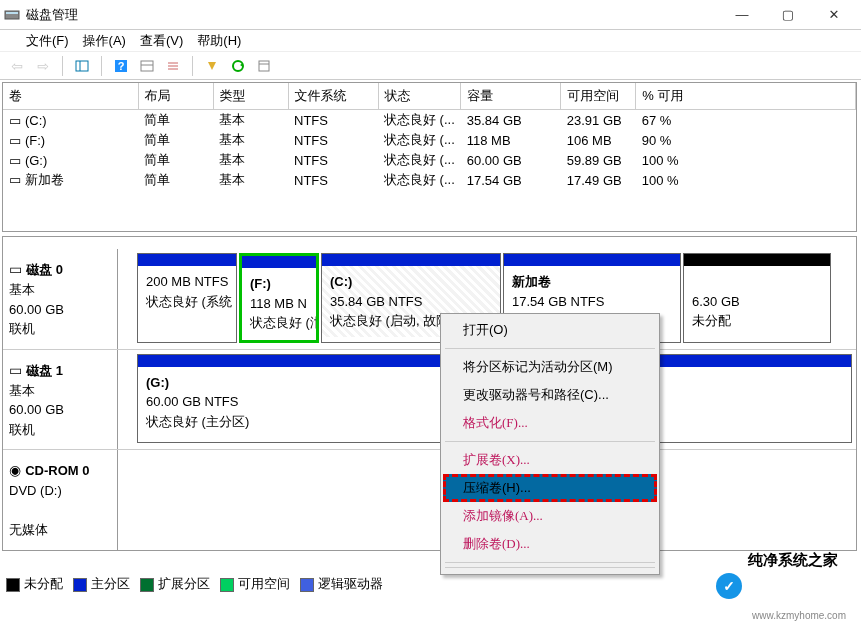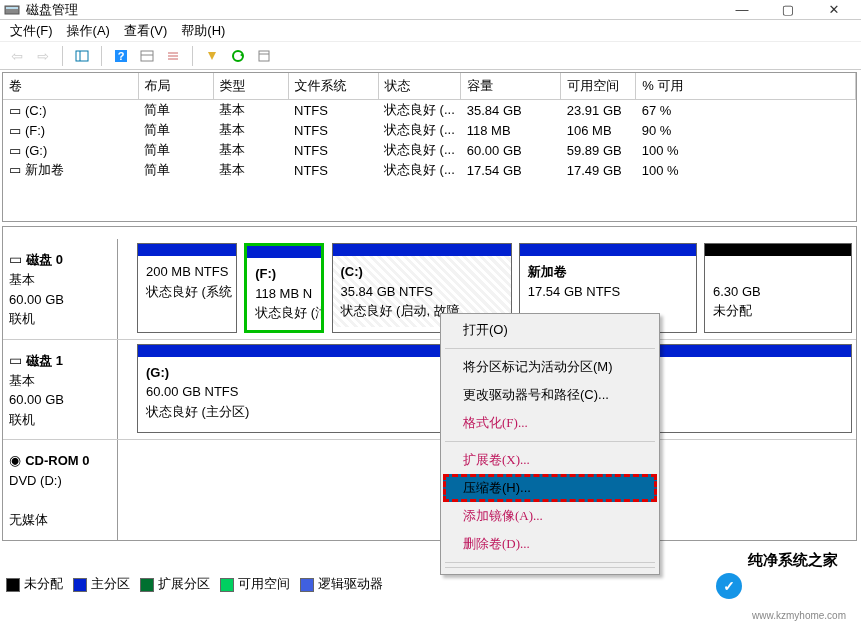--- a/index.html
+++ b/index.html
@@ -1,37 +1,37 @@
 <!DOCTYPE html>
 <html><head>
 <meta charset="utf-8">
 <style>
 * { box-sizing: border-box; margin: 0; padding: 0; font-family: "Microsoft YaHei", "Segoe UI", sans-serif; }
 body { background: #fff; width: 861px; height: 631px; overflow: hidden; position: relative; font-size: 12px; color: #000; }
-.titlebar { height: 20px; display: flex; align-items: center; padding: 0 4px; border-bottom: 1px solid #ccc; }
+.titlebar { height: 30px; display: flex; align-items: center; padding: 0 4px; border-bottom: 1px solid #ccc; }
 .titlebar .icon { width: 16px; height: 16px; margin-right: 6px; }
 .titlebar .title { flex: 1; font-size: 13px; }
 .titlebar .win-controls { display: flex; }
 .titlebar .win-controls div { width: 46px; height: 30px; display: flex; align-items: center; justify-content: center; font-size: 13px; color: #333; }
-.menubar { height: 22px; display: flex; gap: 14px; padding: 2px 10px; border-bottom: 1px solid #eee; align-items: center; font-size: 13px; }
+.menubar { height: 22px; display: flex; gap: 14px; padding: 2px 26px; border-bottom: 1px solid #eee; align-items: center; font-size: 13px; }
 .toolbar { height: 28px; display: flex; align-items: center; gap: 4px; padding: 2px 6px; border-bottom: 1px solid #ccc; }
 .toolbar .tbtn { width: 22px; height: 22px; display: flex; align-items: center; justify-content: center; font-size: 14px; color: #555; }
 .toolbar .tbtn.disabled { color: #ccc; }
 .toolbar .sep { width: 1px; height: 20px; background: #ccc; margin: 0 4px; }
 .grid-wrap { height: 150px; border: 1px solid #999; margin: 2px 4px 4px 2px; overflow: hidden; }
 table.vol-grid { width: 100%; border-collapse: collapse; font-size: 13px; }
 .vol-grid th { text-align: left; padding: 4px 6px; background: #fff; border-right: 1px solid #ccc; border-bottom: 1px solid #ccc; font-weight: normal; }
 .vol-grid td { padding: 1px 6px; white-space: nowrap; }
 .disk-pane { border: 1px solid #999; margin: 2px 4px 0 2px; overflow: hidden; }
 .disk-row { display: flex; border-bottom: 1px solid #ccc; gap: 15px; }
 .disk-row.first { margin-top: 12px; }
 .disk-info { width: 115px; padding: 10px 6px; border-right: 1px solid #999; line-height: 1.5; font-size: 13px; }
 .disk-info .d-icon { font-size: 14px; margin-right: 4px; }
 .disk-info .d-name { font-weight: bold; }
-.part-strip { flex: 1; padding: 4px 4px 6px 4px; display: flex; gap: 2px; justify-content: space-between; }
+.part-strip { flex: 1; padding: 4px 4px 6px 4px; display: flex; gap: 2px; }
 .part { border: 1px solid #666; position: relative; overflow: hidden; }
 .part .top-bar { height: 12px; background: #0020d0; }
 .part .top-bar.unalloc { background: #000; }
 .part .label { padding: 6px 8px; line-height: 1.5; font-size: 13px; white-space: nowrap; }
 .part.selected { border: 3px solid #00c000; }
 .part.c-drive .label { background: repeating-linear-gradient(45deg, #fff, #fff 3px, #f3f3f3 3px, #f3f3f3 6px); }
 .legend { position: absolute; left: 6px; bottom: 38px; display: flex; gap: 10px; align-items: center; font-size: 13px; }
 .legend .sw { width: 14px; height: 14px; display: inline-block; vertical-align: middle; margin-right: 4px; border: 1px solid #666; }
 .ctx-menu { position: absolute; left: 440px; top: 313px; width: 220px; background: #f0f0f0; border: 1px solid #999; box-shadow: 3px 3px 3px rgba(0,0,0,.25); z-index: 50; padding: 2px; font-size: 13px; }
 .ctx-item { padding: 5px 20px; color: #000; }

